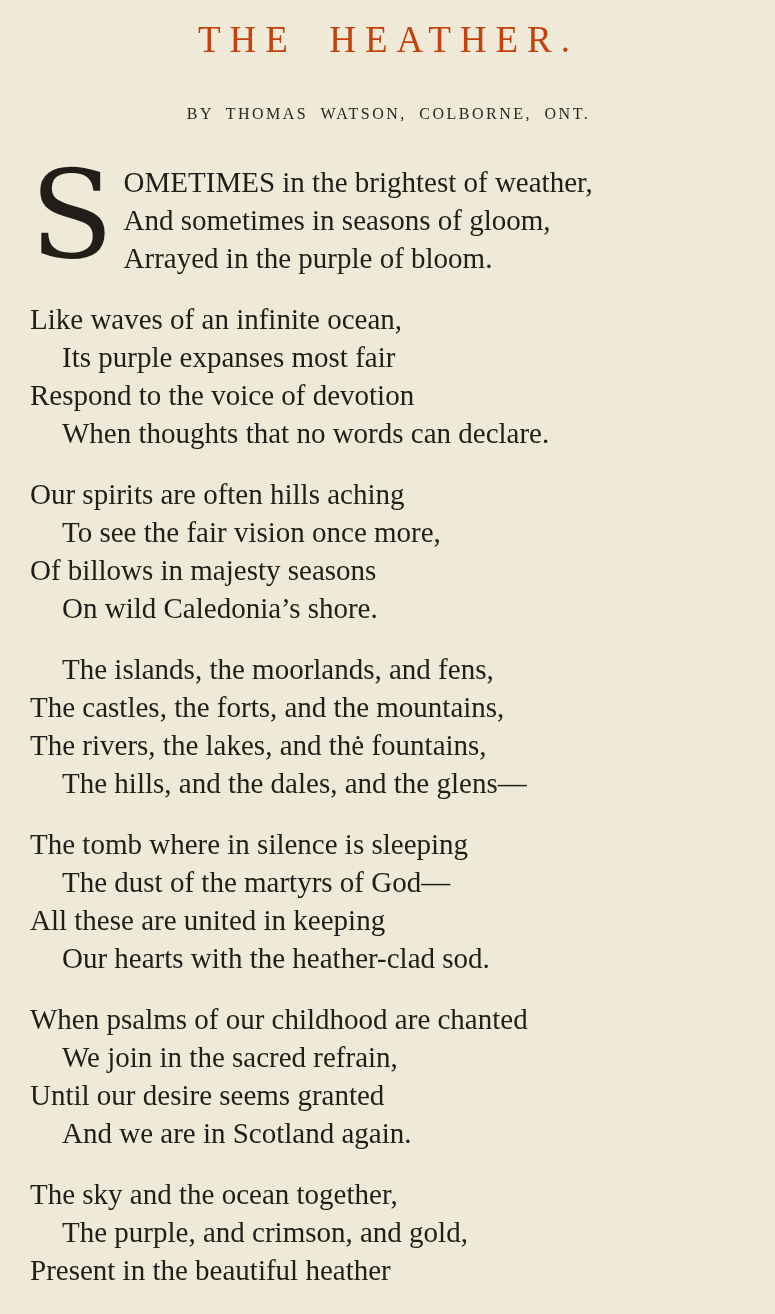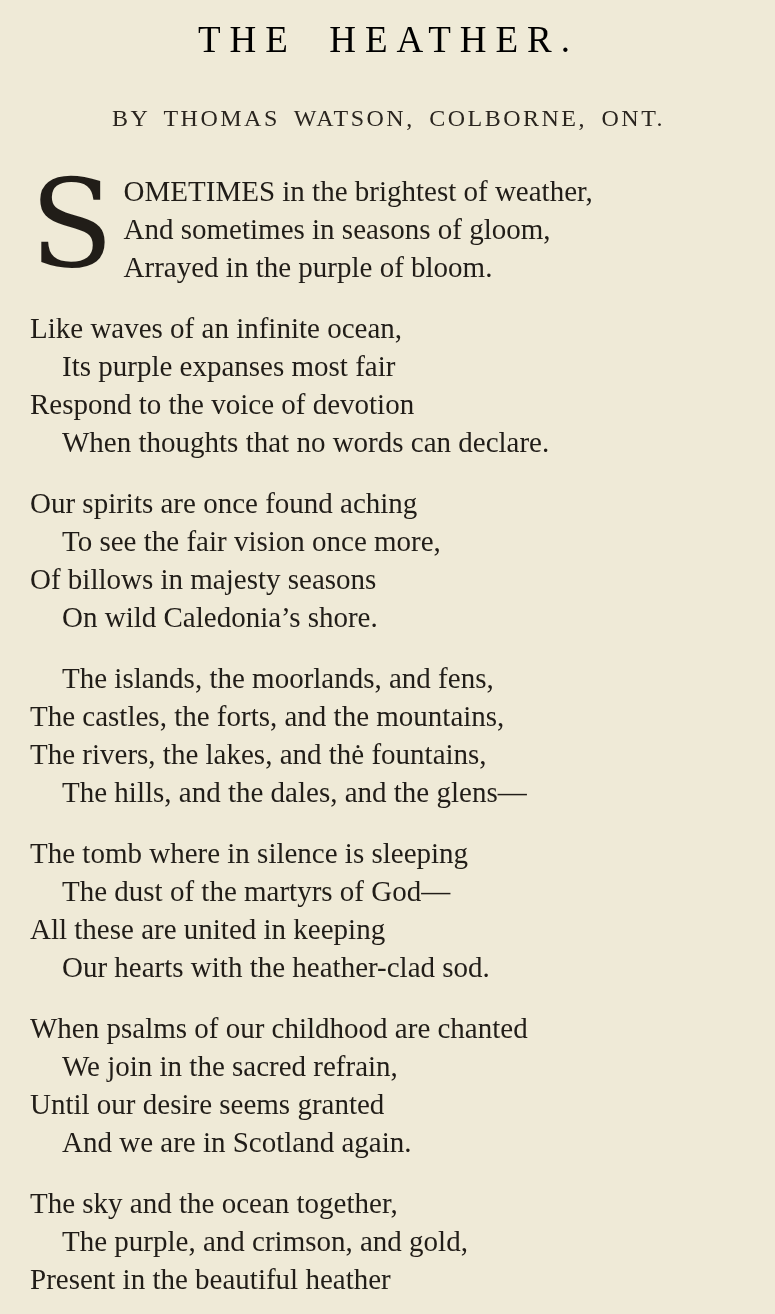--- a/index.html
+++ b/index.html
@@ -19,25 +19,25 @@
     padding: 10px 28px 0 30px;
     box-sizing: border-box;
   }
   .title {
     text-align: center;
     font-size: 37px;
     letter-spacing: 9px;
     word-spacing: 14px;
     font-weight: 400;
     margin: 8px 0 4px 0;
-    color: #000000;
+    color: #c2410c;
   }
   .byline {
     text-align: center;
-    font-size: 24px;
+    font-size: 16px;
     letter-spacing: 2.5px;
     word-spacing: 6px;
     margin-top: 44px;
     color: #2a251f;
   }
   .poem {
     margin-top: 40px;
     font-size: 29px;
     line-height: 38px;
   }
@@ -85,21 +85,21 @@
         <div class="line indent">And sometimes in seasons of gloom,</div>
         <div class="line indent">Arrayed in the purple of bloom.</div>
       </div>
       <div class="stanza">
         <div class="line">Like waves of an infinite ocean,</div>
         <div class="line indent">Its purple expanses most fair</div>
         <div class="line">Respond to the voice of devotion</div>
         <div class="line indent">When thoughts that no words can declare.</div>
       </div>
       <div class="stanza">
-        <div class="line">Our spirits are once found aching</div>
+        <div class="line">Our spirits are often hills aching</div>
         <div class="line indent">To see the fair vision once more,</div>
         <div class="line">Of billows in majesty seasons</div>
         <div class="line indent">On wild Caledonia’s shore.</div>
       </div>
       <div class="stanza">
         <div class="line indent">The islands, the moorlands, and fens,</div>
         <div class="line">The castles, the forts, and the mountains,</div>
         <div class="line">The rivers, the lakes, and thė fountains,</div>
         <div class="line indent">The hills, and the dales, and the glens—</div>
       </div>

